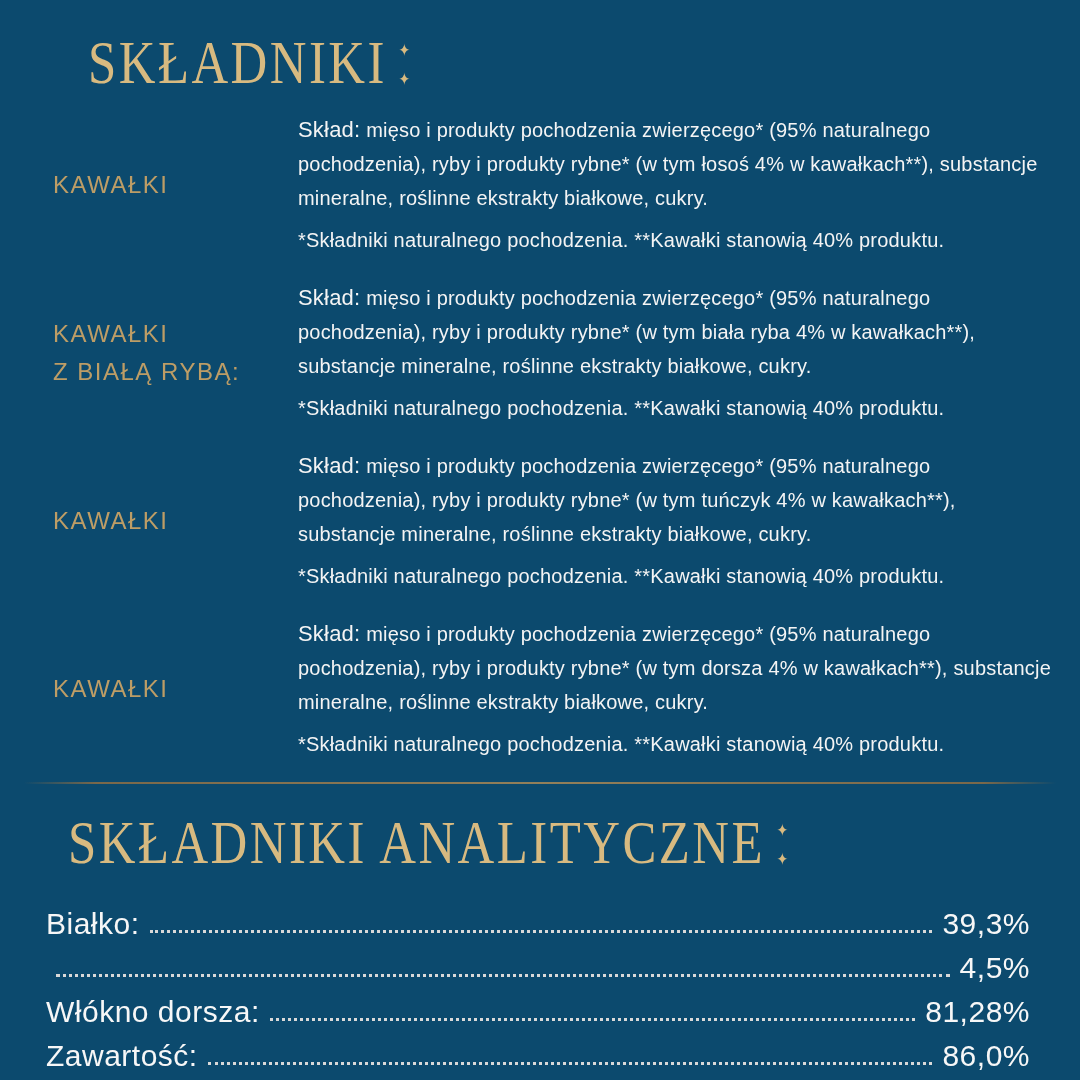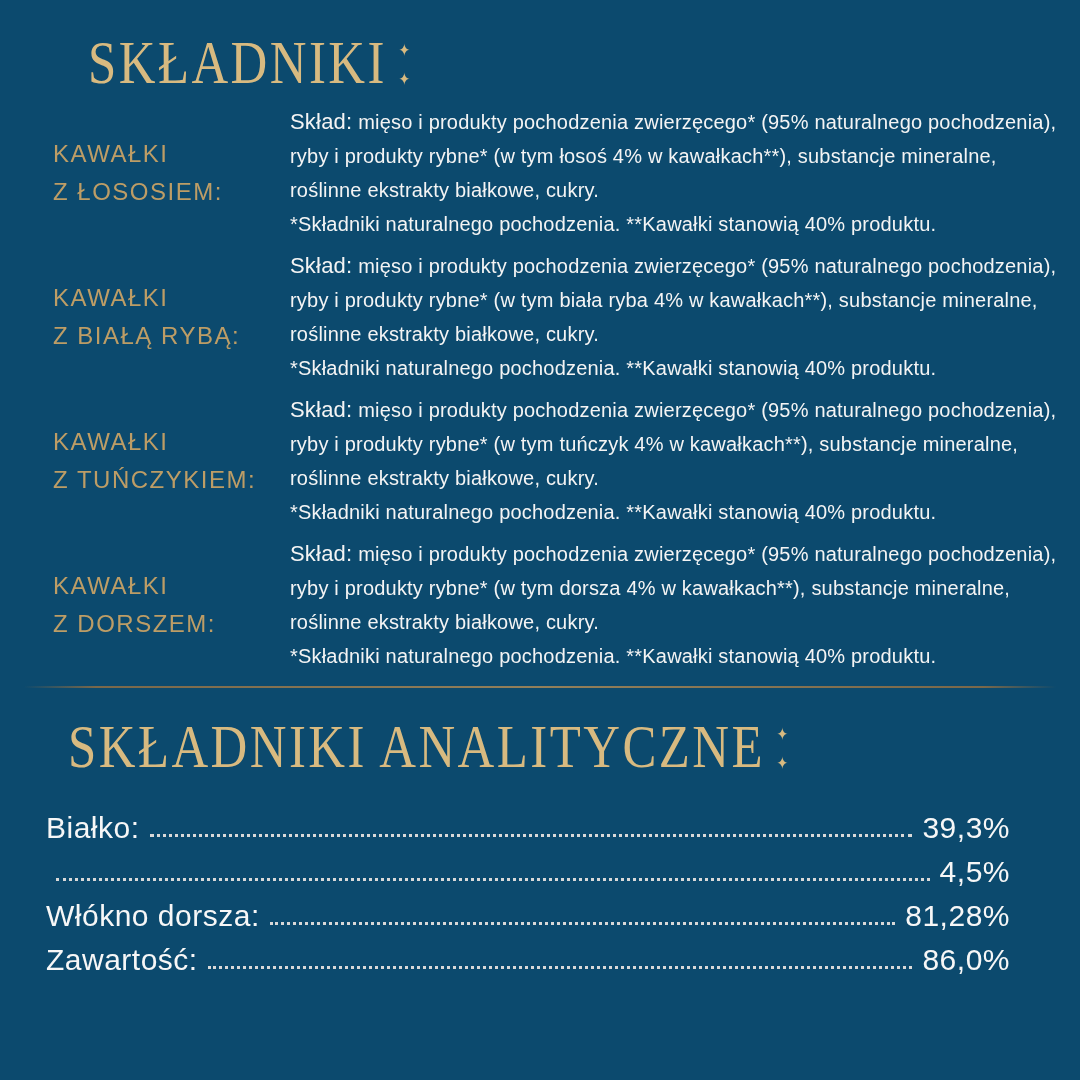--- a/index.html
+++ b/index.html
@@ -63,39 +63,39 @@
     letter-spacing: 1.5px;
   }
   .sec-body {
     flex: none;
     width: 770px;
     color: #f4f4f4;
     font-size: 20px;
     line-height: 34px;
     letter-spacing: 0.2px;
   }
-  .sec-body p { margin: 0; }
+  .sec-body p { margin: 8px; }
   .sec-body .lead { font-size: 22px; }
 
   
   .divider {
     height: 2px;
     margin: 13px 24px 0 24px;
     background: linear-gradient(90deg,
       rgba(122,104,74,0) 0%,
       #7a684a 7%,
       #93805a 50%,
       #7a684a 93%,
       rgba(122,104,74,0) 100%);
   }
 
   
   .analytic-list {
     list-style: none;
-    margin: 32px 70px 0 46px;
+    margin: 32px 50px 0 46px;
     padding: 0;
   }
   .analytic-row {
     display: flex;
     align-items: flex-end;
     font-size: 30px;
     line-height: 33px;
     color: #f7f7f7;
     letter-spacing: 0.5px;
     margin-bottom: 11px;
@@ -122,21 +122,20 @@
         <span>✦</span>
       </span>
     </span>
   </div>
 
   <div class="sections">
 
     <section class="section">
       <div class="sec-label">
         <div>KAWAŁKI</div>
-        <div>Z ŁOSOSIEM:</div>
       </div>
       <div class="sec-body">
         <p><span class="lead">Skład:</span> <span>mięso i produkty pochodzenia zwierzęcego* (95% naturalnego pochodzenia), ryby i produkty rybne* (w tym łosoś 4% w kawałkach**), substancje mineralne, roślinne ekstrakty białkowe, cukry.</span></p>
         <p>*Składniki naturalnego pochodzenia. **Kawałki stanowią 40% produktu.</p>
       </div>
     </section>
 
     <section class="section">
       <div class="sec-label">
         <div>KAWAŁKI</div>
@@ -144,32 +143,30 @@
       </div>
       <div class="sec-body">
         <p><span class="lead">Skład:</span> <span>mięso i produkty pochodzenia zwierzęcego* (95% naturalnego pochodzenia), ryby i produkty rybne* (w tym biała ryba 4% w kawałkach**), substancje mineralne, roślinne ekstrakty białkowe, cukry.</span></p>
         <p>*Składniki naturalnego pochodzenia. **Kawałki stanowią 40% produktu.</p>
       </div>
     </section>
 
     <section class="section">
       <div class="sec-label">
         <div>KAWAŁKI</div>
-        <div>Z TUŃCZYKIEM:</div>
       </div>
       <div class="sec-body">
         <p><span class="lead">Skład:</span> <span>mięso i produkty pochodzenia zwierzęcego* (95% naturalnego pochodzenia), ryby i produkty rybne* (w tym tuńczyk 4% w kawałkach**), substancje mineralne, roślinne ekstrakty białkowe, cukry.</span></p>
         <p>*Składniki naturalnego pochodzenia. **Kawałki stanowią 40% produktu.</p>
       </div>
     </section>
 
     <section class="section">
       <div class="sec-label">
         <div>KAWAŁKI</div>
-        <div>Z DORSZEM:</div>
       </div>
       <div class="sec-body">
         <p><span class="lead">Skład:</span> <span>mięso i produkty pochodzenia zwierzęcego* (95% naturalnego pochodzenia), ryby i produkty rybne* (w tym dorsza 4% w kawałkach**), substancje mineralne, roślinne ekstrakty białkowe, cukry.</span></p>
         <p>*Składniki naturalnego pochodzenia. **Kawałki stanowią 40% produktu.</p>
       </div>
     </section>
 
   </div>
 
   <div class="divider"></div>

